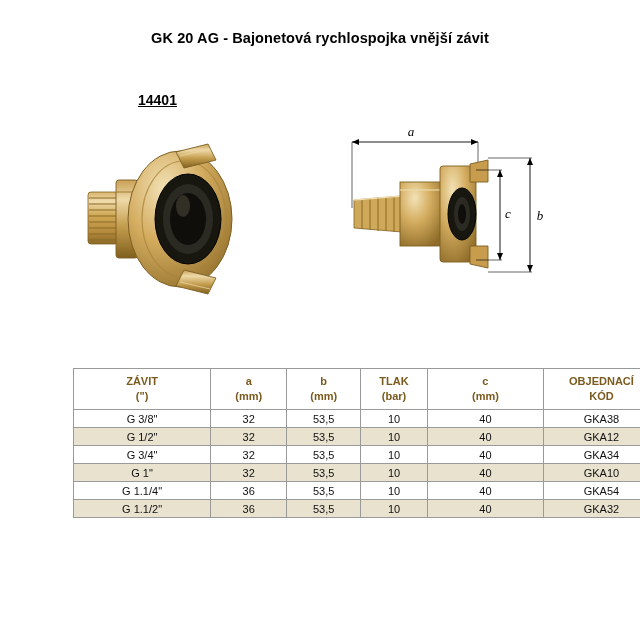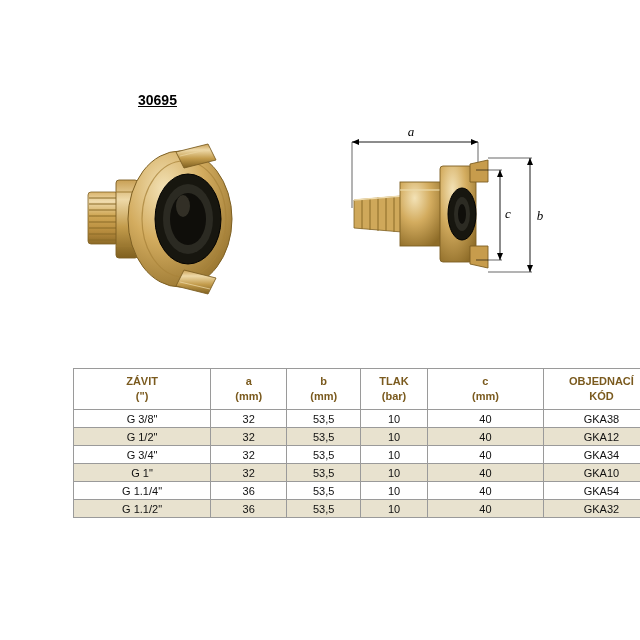--- a/index.html
+++ b/index.html
@@ -104,22 +104,23 @@
     font-size: 13px;
     font-style: italic;
     font-family: "Liberation Serif", serif;
   }
 </style>
 </head>
 <body>
 
 <div class="page">
 
-
-  <div class="code">30695</div>
+  <div class="title">GK 20 AG - Bajonetová rychlospojka vnější závit</div>
+
+  <div class="code">14401</div>
 
   <div class="fig-left">
     <svg width="230" height="170" viewBox="0 0 230 170" xmlns="http://www.w3.org/2000/svg">
       <defs>
         <linearGradient id="brassV" x1="0" y1="0" x2="0" y2="1">
           <stop offset="0%" stop-color="#d9b36a"></stop>
           <stop offset="18%" stop-color="#f0dcae"></stop>
           <stop offset="45%" stop-color="#cfa755"></stop>
           <stop offset="75%" stop-color="#b78c3e"></stop>
           <stop offset="100%" stop-color="#8d6a27"></stop>

